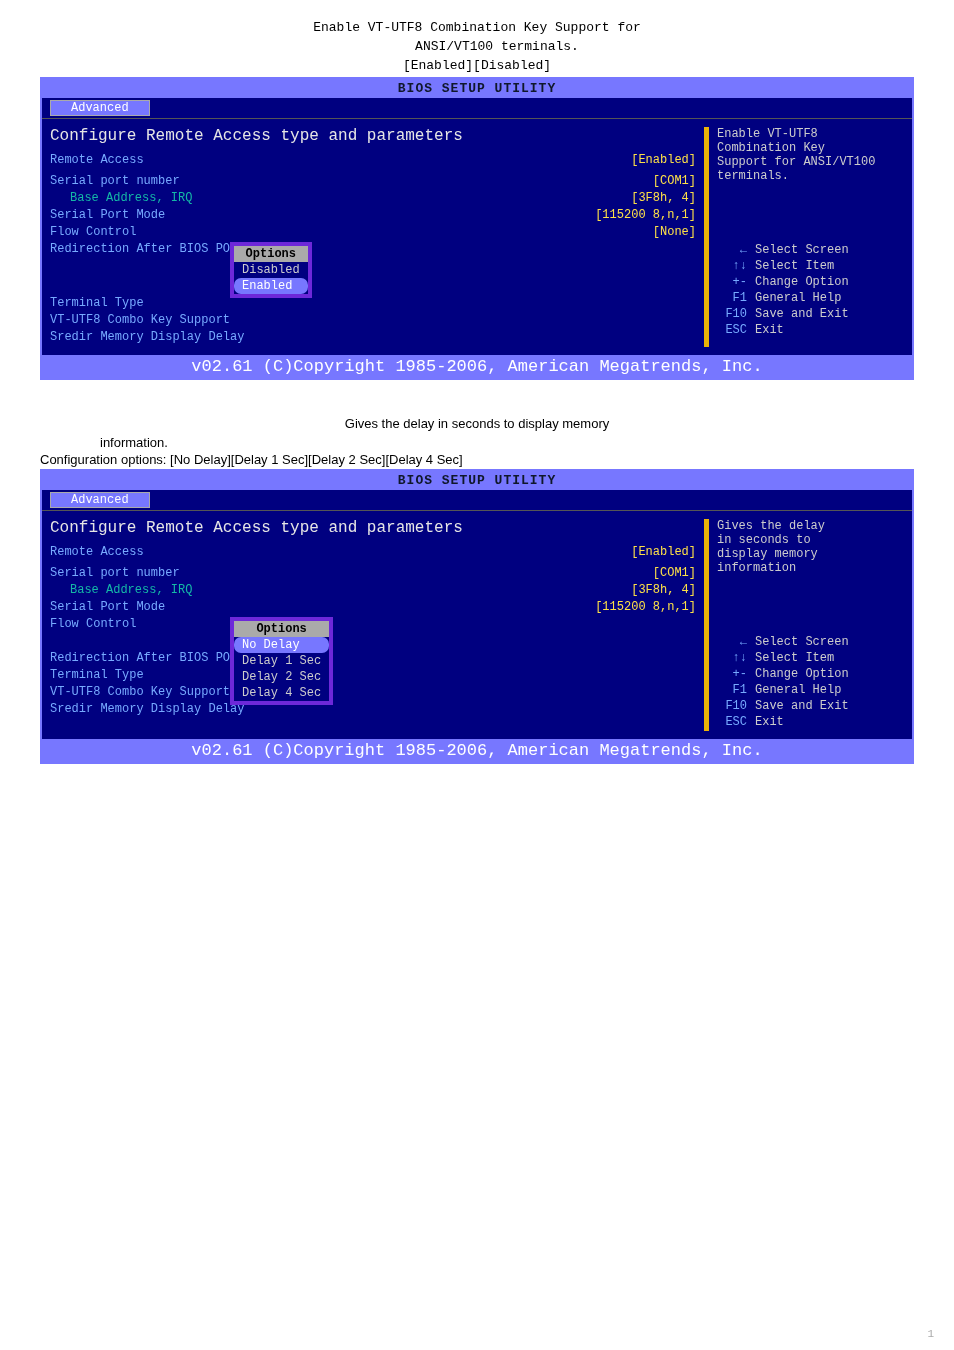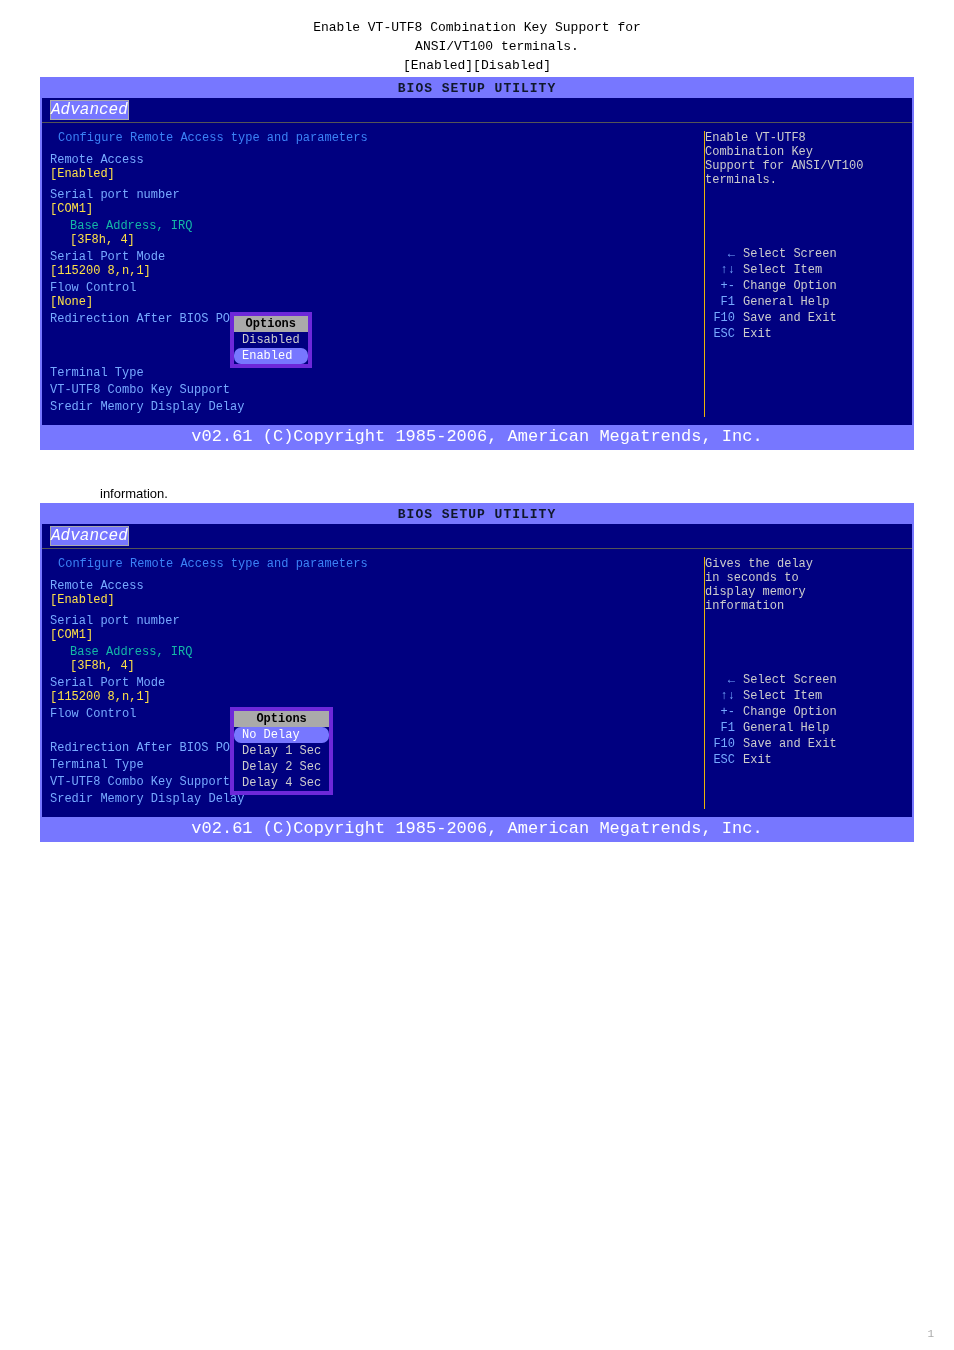--- a/index.html
+++ b/index.html
@@ -48,25 +48,24 @@
 
     .bios-tab-bar {
       background: #000080;
       padding: 2px 8px;
       border-bottom: 1px solid #555;
     }
 
     .bios-tab {
       display: inline-block;
       color: #fff;
-      font-size: 16px;
+      font-size: 12px;
       border: 1px solid #aaa;
-      padding: 0 0;
+      padding: 0 20px;
       background: #000080;
-      font-style: italic;
     }
 
     .bios-tab.active {
       background: #7777ff;
       color: #fff;
     }
 
     .bios-body {
       display: flex;
       padding: 8px;
@@ -75,36 +74,35 @@
 
     .bios-left {
       flex: 1;
       color: #ccc;
     }
 
     .bios-right {
       width: 200px;
       color: #ccc;
       font-size: 12px;
-      border-left: 1px solid #eab308;
+      padding-left: 8px;
+      border-left: 5px solid #eab308;
     }
 
     .bios-section-title {
-      color: #3b82f6;
-      font-size: 12px;
+      color: #e5e5e5;
+      font-size: 16px;
       margin-bottom: 8px;
-      margin-left: 8px;
     }
 
     .bios-row {
       display: flex;
       justify-content: space-between;
       margin-bottom: 3px;
       font-size: 12px;
-      flex-direction: column;
     }
 
     .bios-row-label {
       color: #7af;
       min-width: 180px;
     }
 
     .bios-row-value {
       color: #fde047;
     }
@@ -284,21 +282,23 @@
           <span>Exit</span>
         </div>
       </div>
     </div>
   </div>
   <div class="bios-footer">v02.61  (C)Copyright 1985-2006, American Megatrends, Inc.</div>
 </div>
 
 <div class="section-gap"></div>
 <div>
+  <div class="help-text">Gives the delay in seconds to display memory</div>
   <div class="config-line" style="margin-left:60px;">information.</div>
+  <div class="config-line">Configuration options: [No Delay][Delay 1 Sec][Delay 2 Sec][Delay 4 Sec]</div>
 </div>
 
 <div class="bios-container">
   <div class="bios-title-bar">BIOS SETUP UTILITY</div>
   <div class="bios-tab-bar">
     <span class="bios-tab active">Advanced</span>
   </div>
   <div class="bios-body">
     <div class="bios-left">
       <div class="bios-section-title">Configure Remote Access type and parameters</div>

